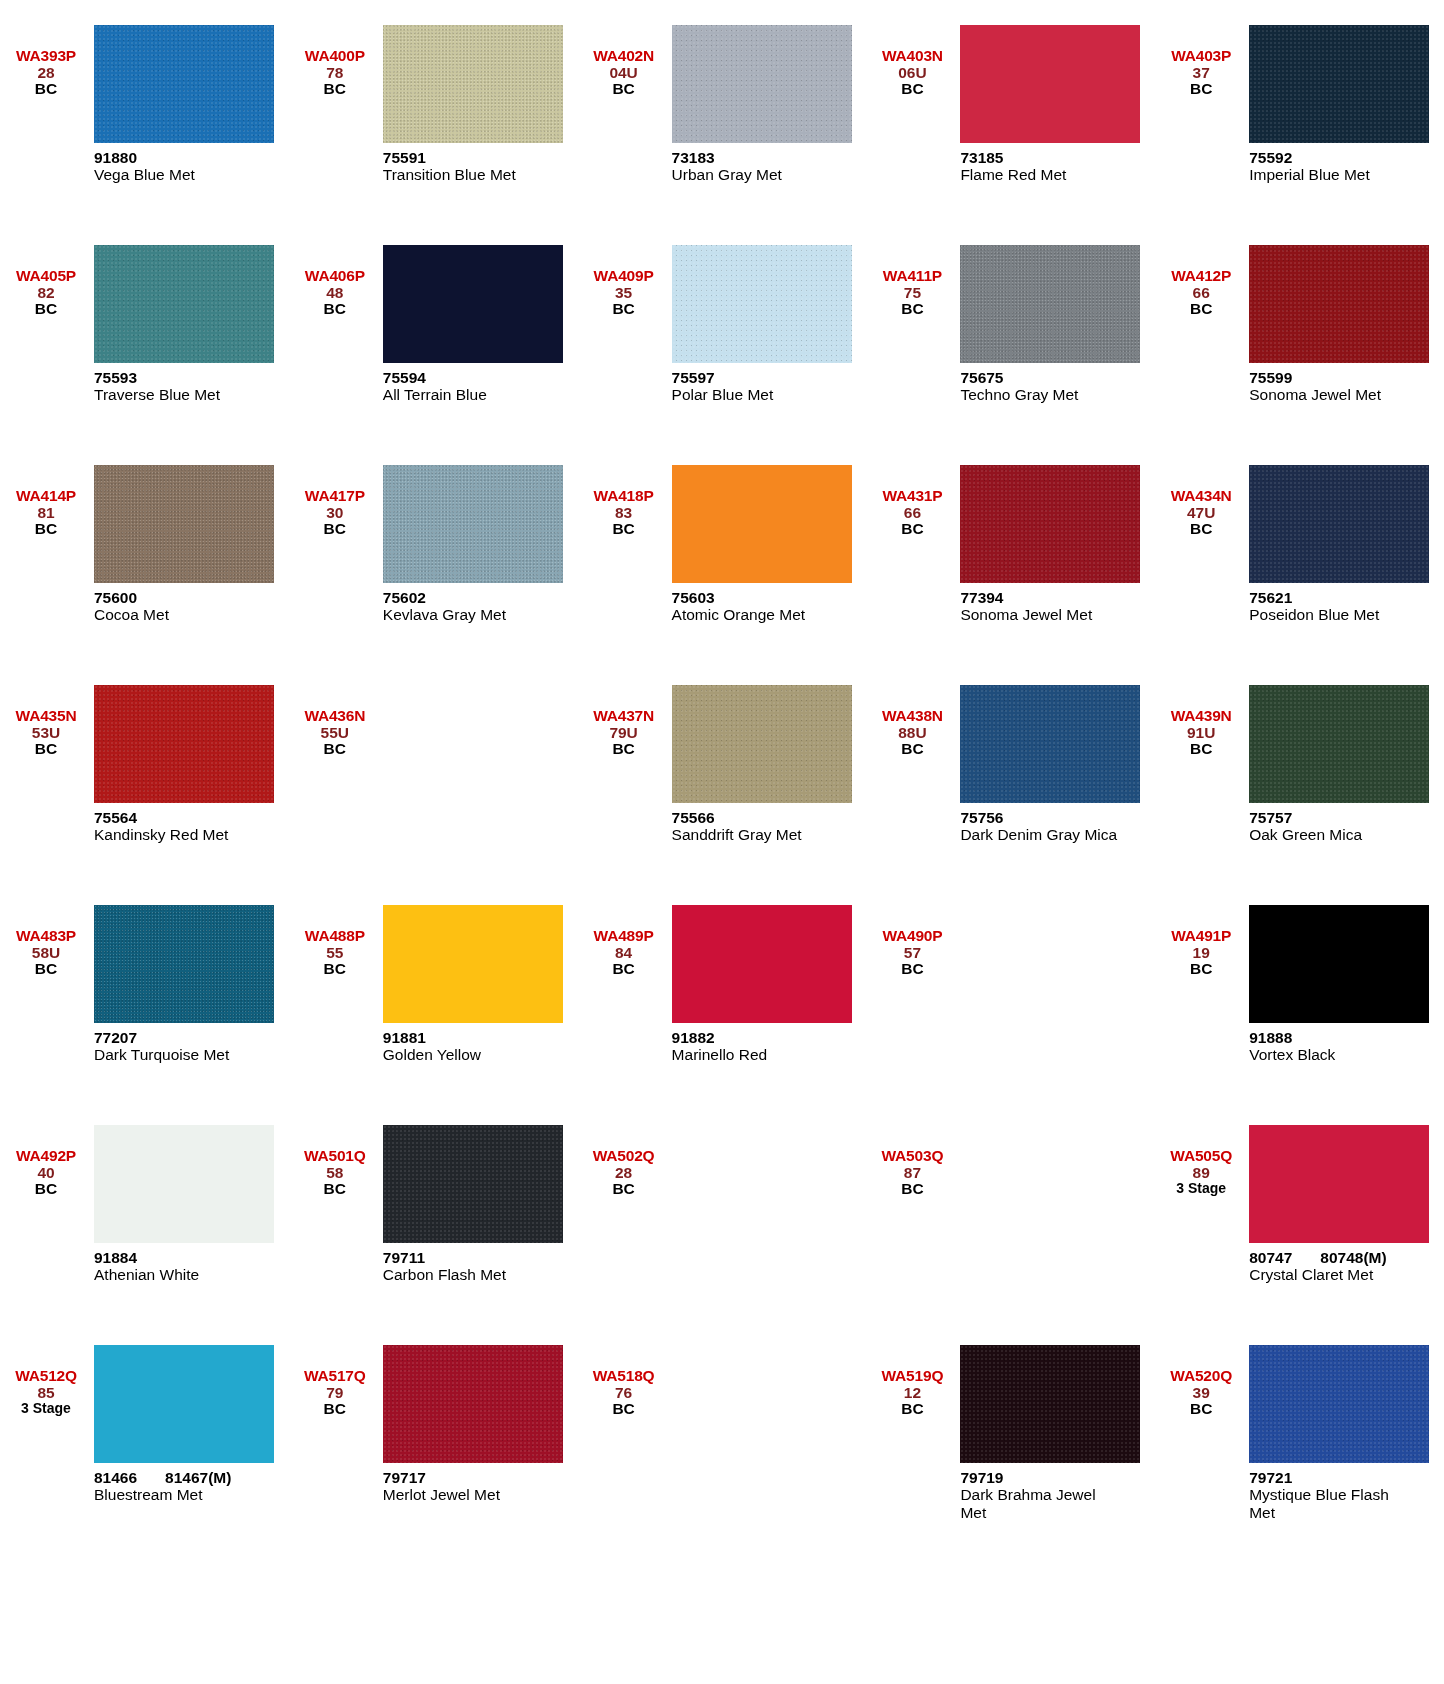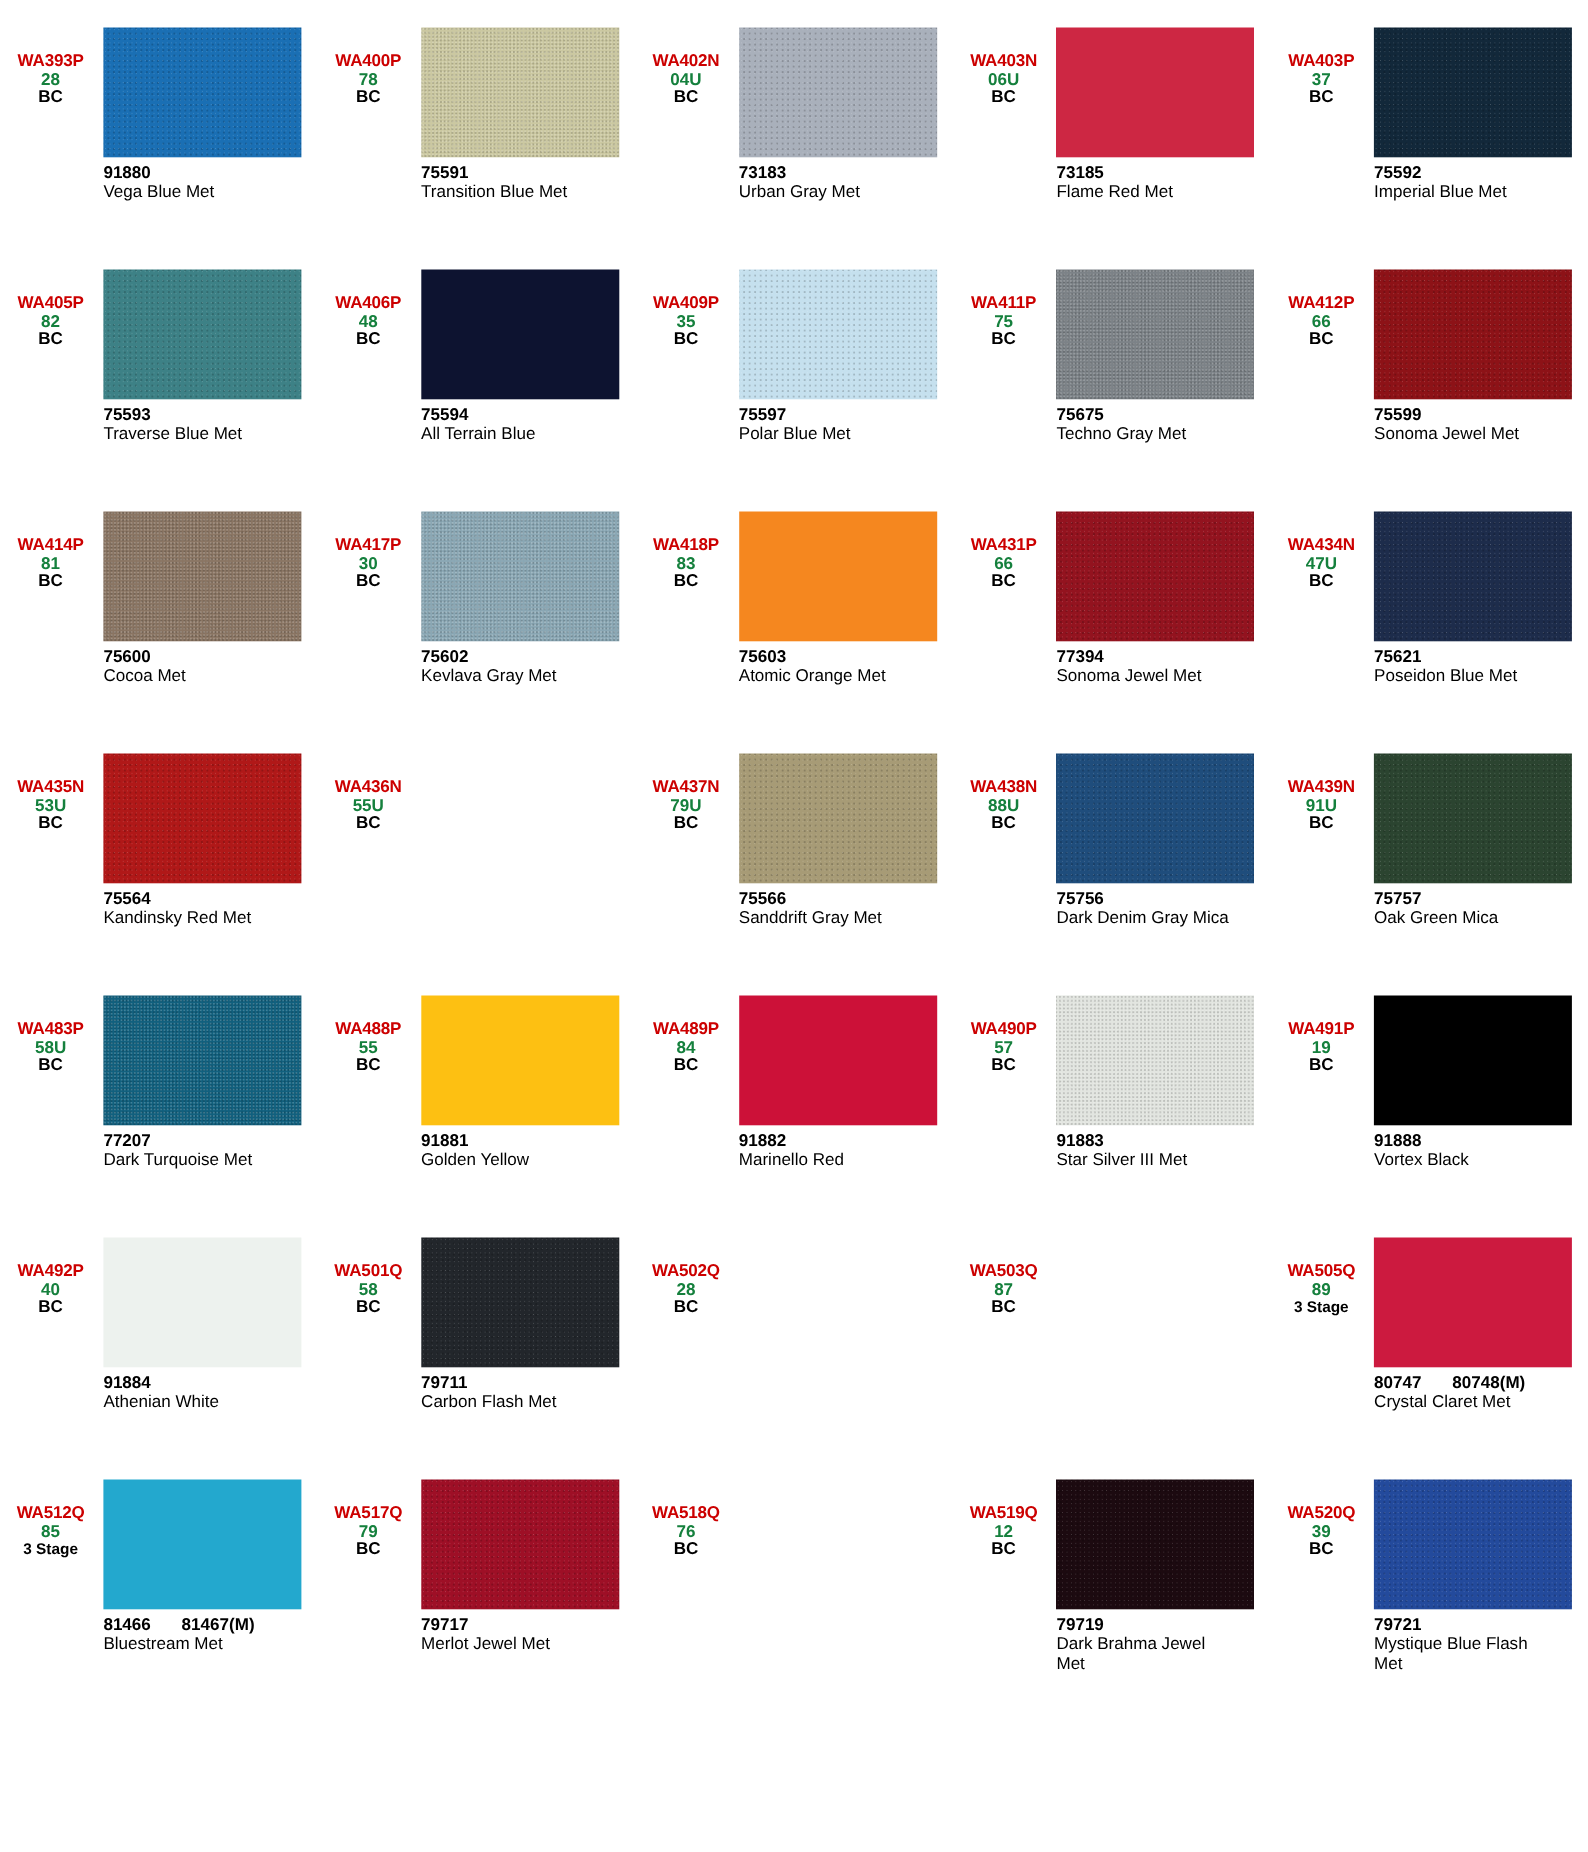--- a/index.html
+++ b/index.html
@@ -51,21 +51,21 @@
   .code-wa {
     font-size: 15.5px;
     font-weight: bold;
     color: #cc0000;
     white-space: nowrap;
     letter-spacing: -0.2px;
   }
   .code-num {
     font-size: 15.5px;
     font-weight: bold;
-    color: #15803d;
+    color: #7f1d1d;
     white-space: nowrap;
     text-align: center;
   }
   .code-bc {
     font-size: 15.5px;
     font-weight: bold;
     color: #000000;
     white-space: nowrap;
   }
   .code-bc.stage {
@@ -451,27 +451,20 @@
             <div class="cap-name">Marinello Red</div>
           </div>
         </div>
       </div>
       <div class="cell">
         <div class="code-block">
           <div class="code-wa">WA490P</div>
           <div class="code-num">57</div>
           <div class="code-bc">BC</div>
         </div>
-        <div class="swatch-wrap">
-          <div class="swatch met coarse" style="background-color: rgb(226, 229, 224);"></div>
-          <div class="caption">
-            <div class="cap-codes"><span>91883</span></div>
-            <div class="cap-name">Star Silver III Met</div>
-          </div>
-        </div>
       </div>
       <div class="cell">
         <div class="code-block">
           <div class="code-wa">WA491P</div>
           <div class="code-num">19</div>
           <div class="code-bc">BC</div>
         </div>
         <div class="swatch-wrap">
           <div class="swatch" style="background-color: rgb(0, 0, 0);"></div>
           <div class="caption">

